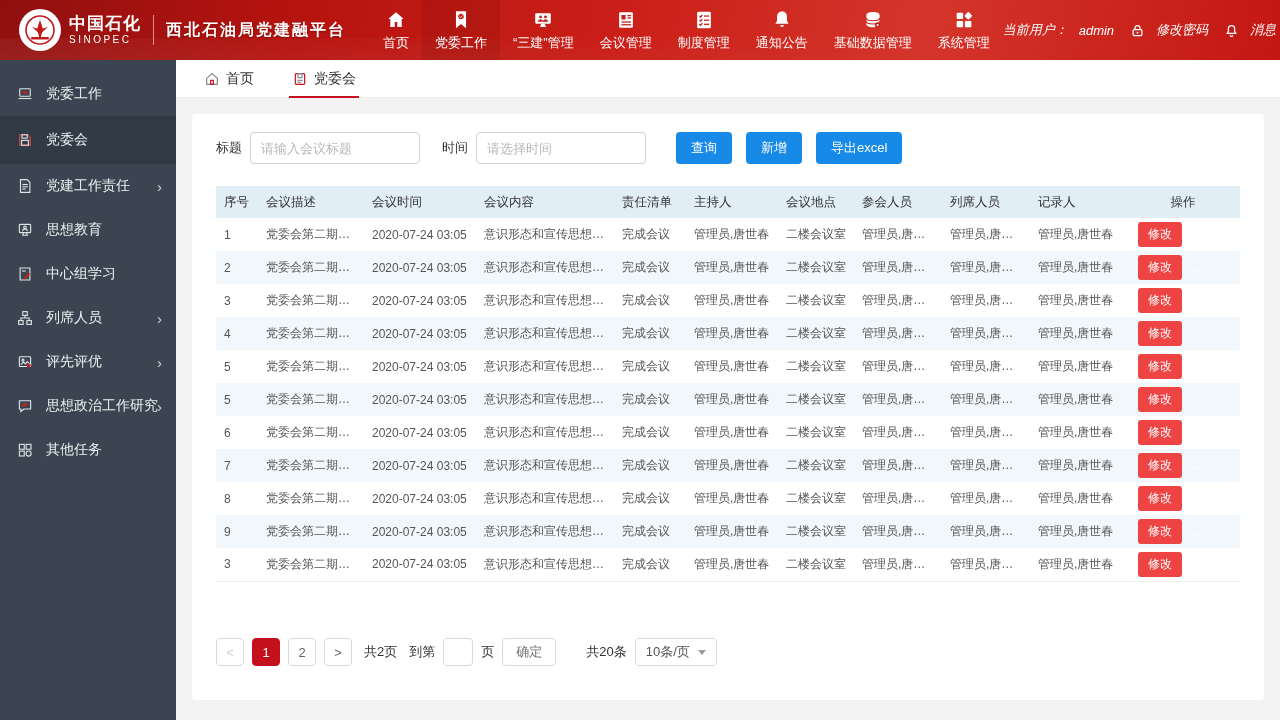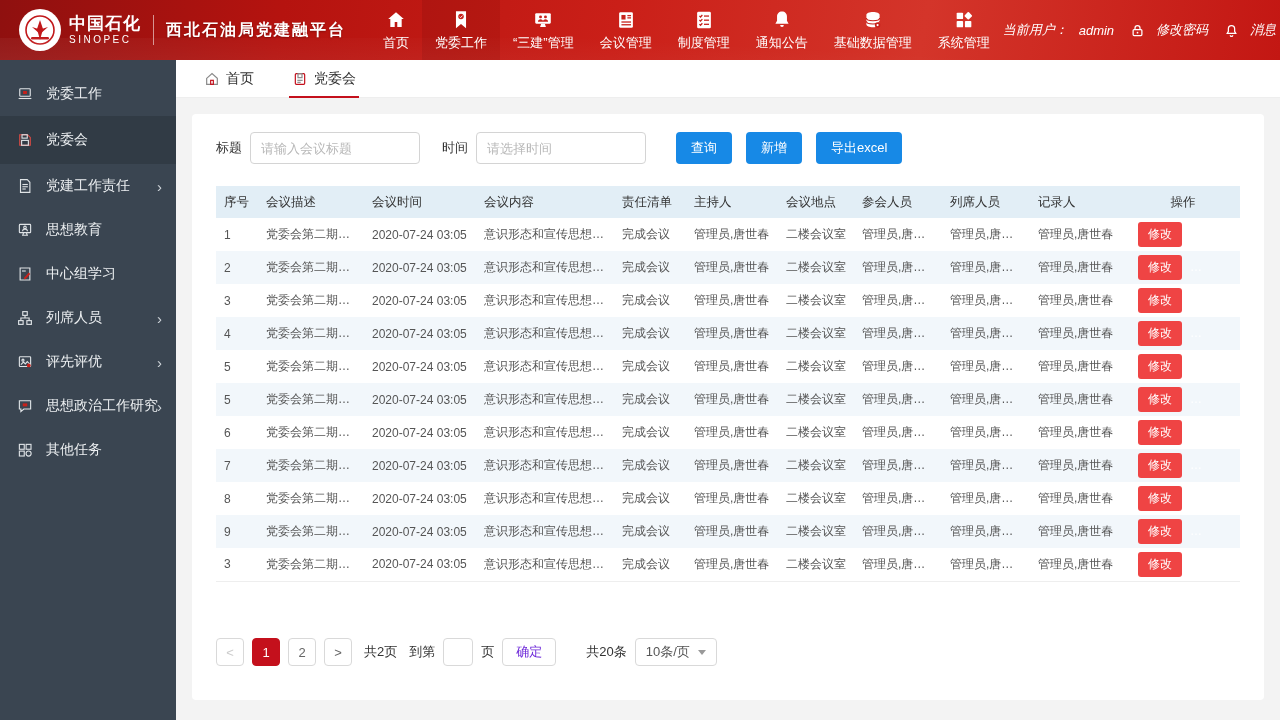--- a/index.html
+++ b/index.html
@@ -89,21 +89,21 @@
     gap:8px; font-size:13px; color:#333; }
   .pg-btn { min-width:28px; height:28px; border:1px solid #d9d9d9; border-radius:4px;
     background:#fff; display:flex; align-items:center; justify-content:center;
     font-size:13px; color:#666; cursor:pointer; padding:0 8px; font-family:inherit; }
   .pg-btn.active { background:#c4101c; border-color:#c4101c; color:#fff; }
   .pg-btn.disabled { color:#ccc; cursor:default; }
   .pg-text { margin:0 4px; }
   .goto-input { width:30px; height:28px; border:1px solid #d9d9d9; border-radius:4px;
     text-align:center; font-size:13px; outline:none; }
   .pg-confirm { height:28px; padding:0 13px; border:1px solid #d9d9d9; border-radius:4px;
-    background:#fff; font-size:13px; color:#6d28d9; cursor:pointer; font-family:inherit; }
+    background:#fff; font-size:13px; color:#737373; cursor:pointer; font-family:inherit; }
   .pg-total { margin-left:22px; }
   .pg-select { height:28px; border:1px solid #d9d9d9; border-radius:4px; background:#fff;
     display:flex; align-items:center; gap:8px; padding:0 10px; color:#555; cursor:pointer; }
   .caret-down { width:0; height:0; border-left:4px solid transparent;
     border-right:4px solid transparent; border-top:5px solid #999; }
 </style>
 </head>
 <body>
 
 <div class="header">

